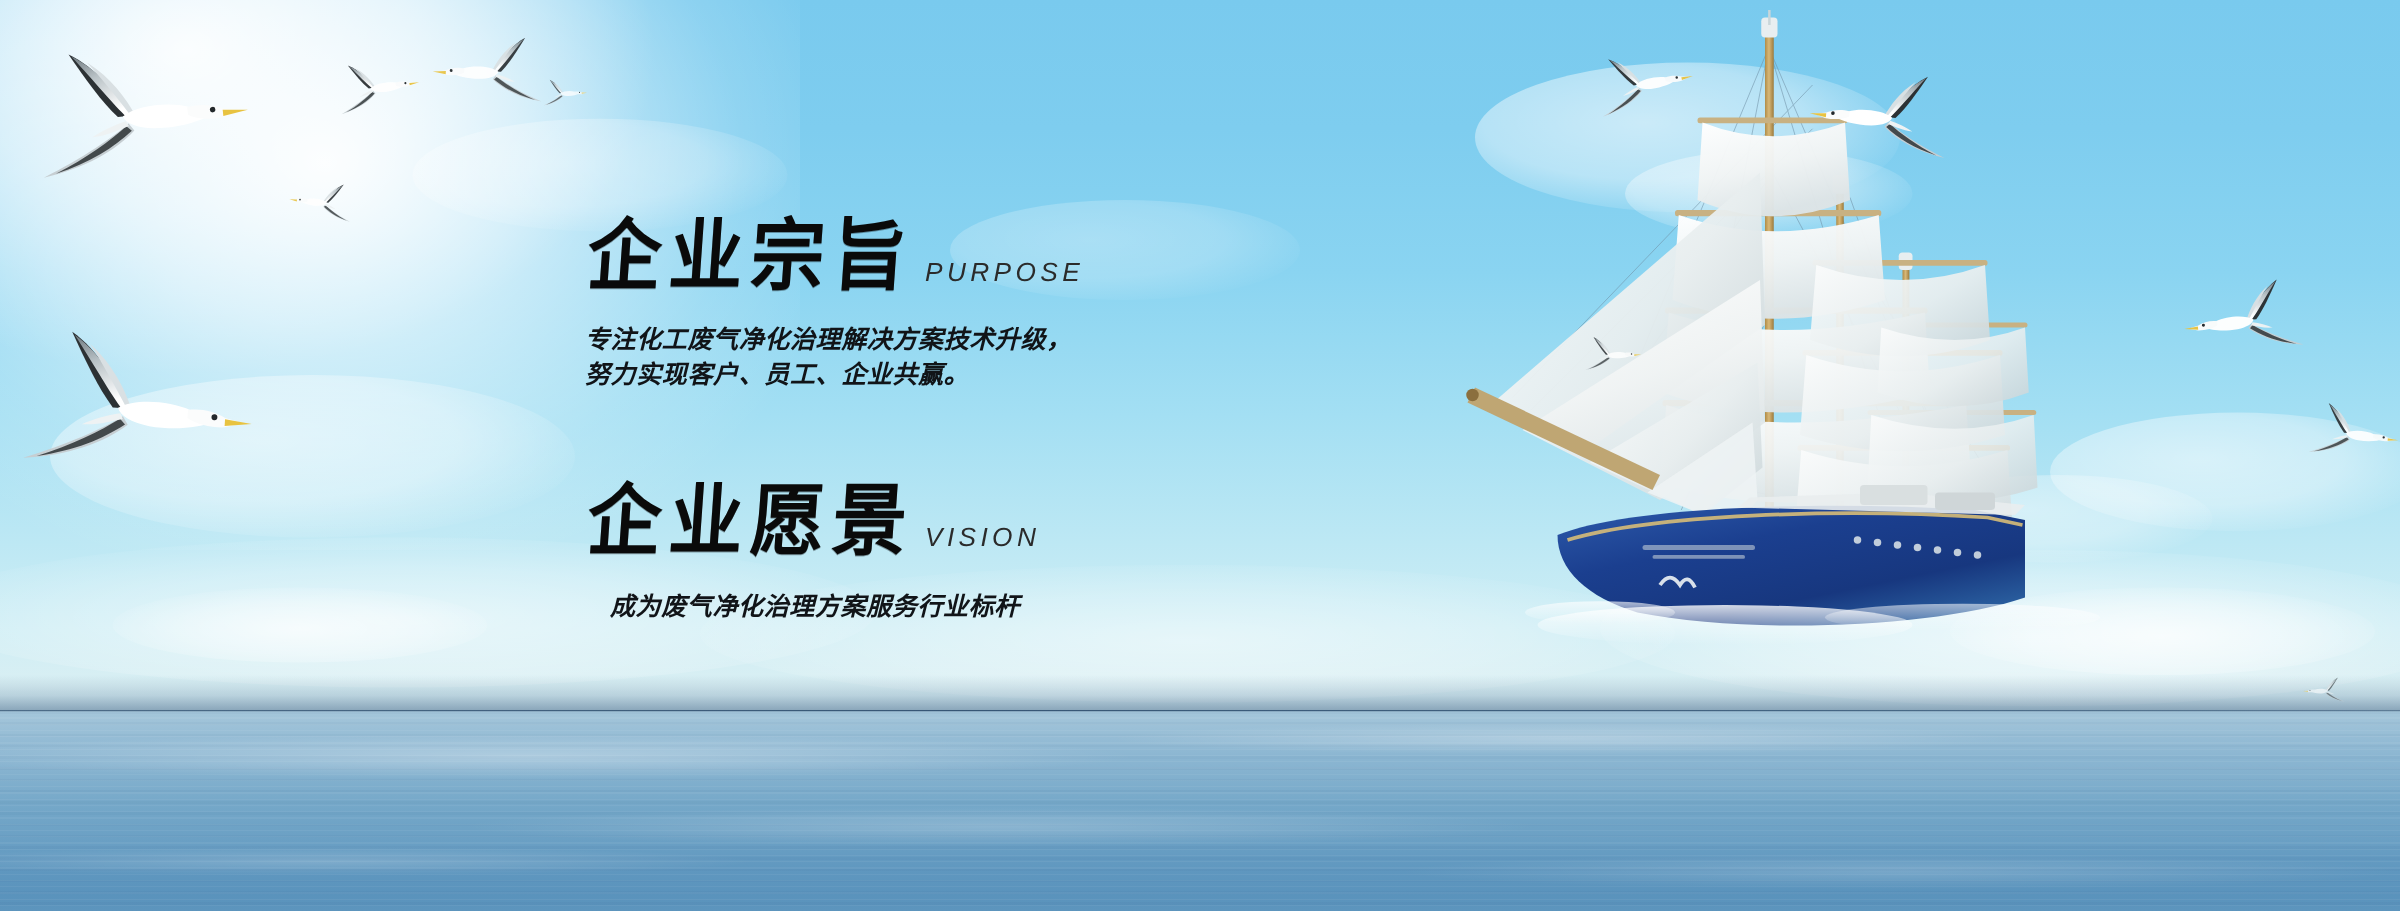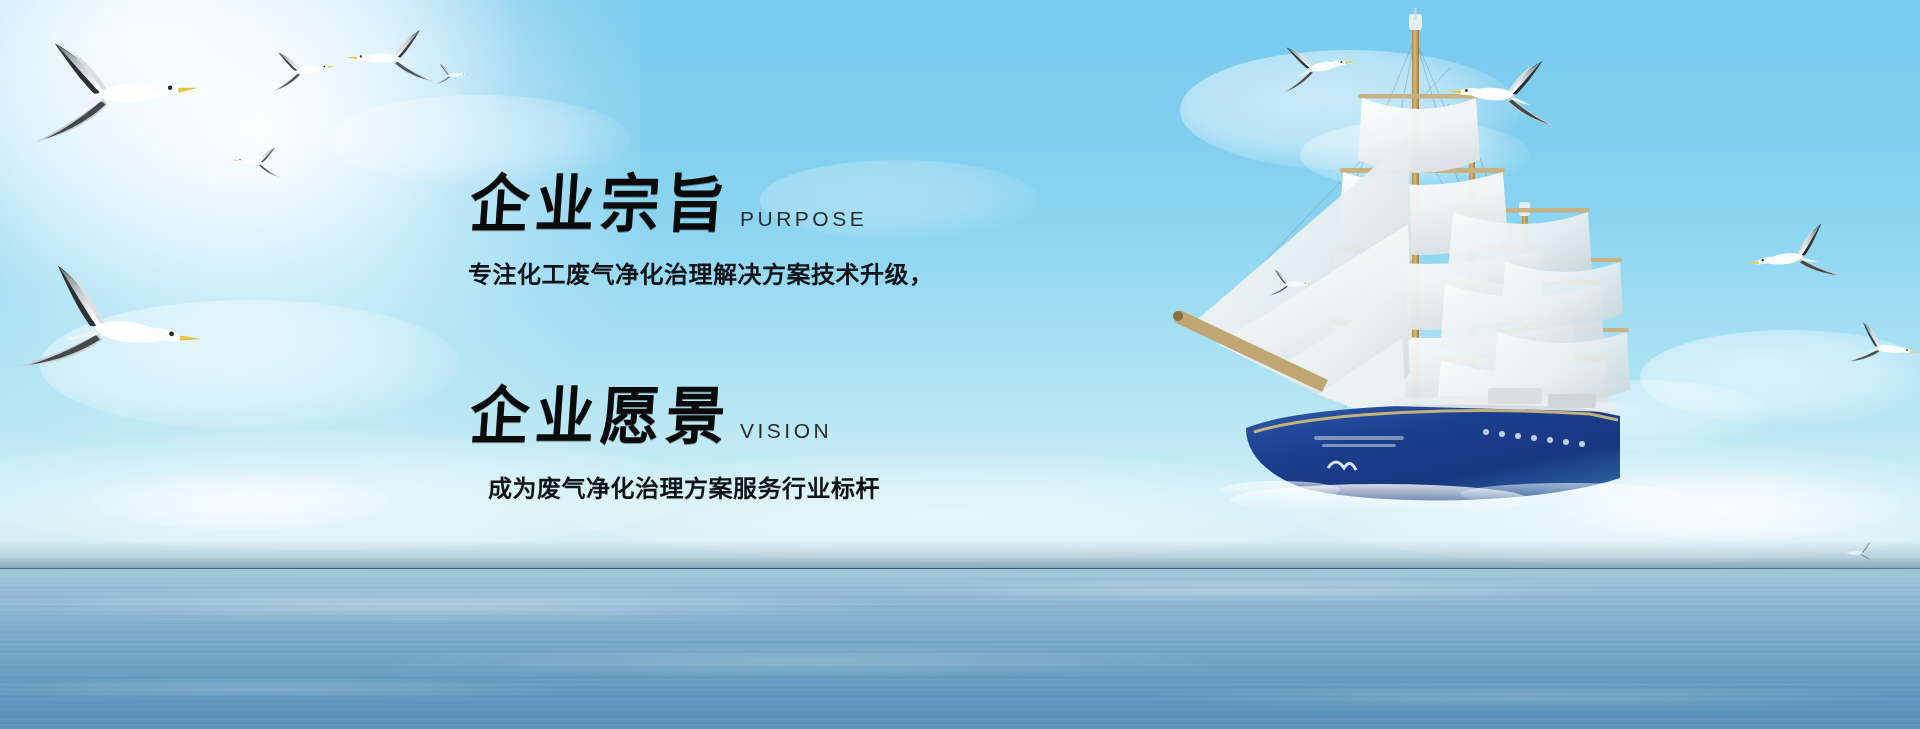--- a/index.html
+++ b/index.html
@@ -162,29 +162,31 @@
   }
   .headline-en {
     font-family: "Liberation Sans", sans-serif;
     font-size: 21px;
     font-weight: 400;
     letter-spacing: 3.5px;
     color: #2b2b2b;
     line-height: 1;
     padding-bottom: 7px;
     white-space: nowrap;
+    font-style: italic;
   }
   .body-text {
     font-family: "Liberation Sans", "DejaVu Sans", sans-serif;
-    font-size: 24px;
+    font-size: 20px;
     font-weight: 600;
     line-height: 1.42;
     color: #111418;
     letter-spacing: 0.5px;
     white-space: nowrap;
+    font-style: italic;
   }
 </style>
 </head>
 <body>
 
 <div id="banner">
 
   <div class="sky"></div>
   <div class="sky-left-glow"></div>
 
@@ -649,20 +651,21 @@
 
   <div class="text-layer">
 
     <div class="block" style="left:468px; top:178px;">
       <div class="headline-row">
         <span class="headline">企业宗旨</span>
         <span class="headline-en">PURPOSE</span>
       </div>
       <div style="margin-top:22px;">
         <div class="body-text">专注化工废气净化治理解决方案技术升级，</div>
+        <div class="body-text">努力实现客户、员工、企业共赢。</div>
       </div>
     </div>
 
     <div class="block" style="left:468px; top:390px;">
       <div class="headline-row">
         <span class="headline">企业愿景</span>
         <span class="headline-en">VISION</span>
       </div>
       <div style="margin-top:24px;margin-left:20px;">
         <div class="body-text">成为废气净化治理方案服务行业标杆</div>

